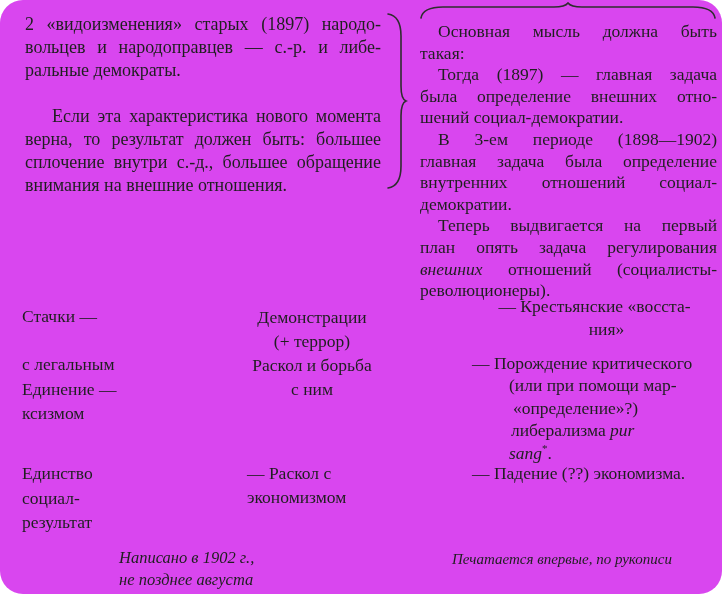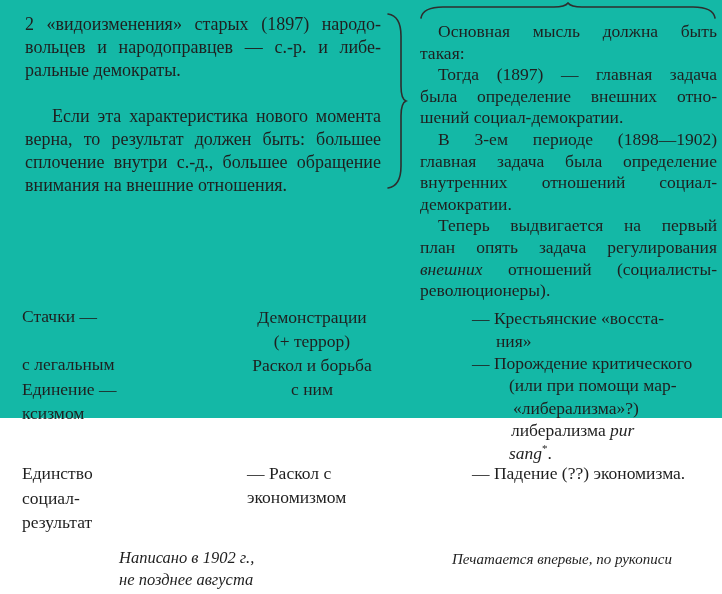--- a/index.html
+++ b/index.html
@@ -1,22 +1,23 @@
 <!DOCTYPE html>
 <html><head>
 <meta charset="utf-8">
 <style>
   html, body { margin: 0; padding: 0; }
   body { width: 722px; height: 594px; overflow: hidden; }
   #page {
     position: relative;
-    width: 722px; height: 418px;
-    background: #14b8a6;
+    width: 722px; height: 594px;
+    background: #d946ef;
     color: #1f1f1f;
     font-family: "Liberation Serif", "DejaVu Serif", serif;
+    border-radius: 23px;
   }
   .abs { position: absolute; }
   .line { white-space: nowrap; }
   .jfull { text-align: justify; text-align-last: justify; white-space: normal; }
   .ind27 { text-indent: 27px; }
   .ind18 { text-indent: 18px; }
   .it { font-style: italic; }
   sup { font-size: 11px; vertical-align: super; line-height: 0; }
 
   #left-block { left: 25px; top: 13px; width: 356px; font-size: 18px; line-height: 23px; }
@@ -27,21 +28,21 @@
 
   #right-block { left: 420px; top: 21px; width: 297px; font-size: 17.5px; line-height: 21.6px; }
 
   .tbl { font-size: 17.5px; }
   #col1-row1 { left: 22px; top: 306px; }
   #col1-row2 { left: 22px; top: 352px; line-height: 24.5px; }
   #col1-row3 { left: 22px; top: 461px; line-height: 24.5px; }
   #col2-row1 { left: 237px; top: 306px; width: 150px; text-align: center; line-height: 23.5px; }
   #col2-row2 { left: 237px; top: 353px; width: 150px; text-align: center; line-height: 24px; }
   #col2-row3 { left: 247px; top: 461px; line-height: 24px; }
-  #col3-row1 { left: 472px; top: 307px; line-height: 22.5px; width: 245px; }
+  #col3-row1 { left: 472px; top: 295px; line-height: 22.5px; width: 245px; text-align: center; }
   #col3-row1 .cont { padding-left: 24px; }
   #col3-row2 { left: 472px; top: 352px; line-height: 22.4px; width: 250px; }
   .pad37 { padding-left: 37px; }
   .pad41 { padding-left: 41px; }
   .pad39 { padding-left: 39px; }
   #col3-row3 { left: 472px; top: 463px; }
 
   #footer-written { left: 119px; top: 547px; font-style: italic; font-size: 16.5px; line-height: 22px; }
   #footer-published { left: 452px; top: 551px; font-style: italic; font-size: 15px; }
 
@@ -124,21 +125,21 @@
   </div>
 
   <div id="col3-row1" class="abs tbl">
     <div class="line">— Крестьянские «восста-</div>
     <div class="line cont">ния»</div>
   </div>
 
   <div id="col3-row2" class="abs tbl">
     <div class="line">— Порождение критического</div>
     <div class="line pad37">(или при помощи мар-</div>
-    <div class="line pad41">«либерализма»?)</div>
+    <div class="line pad41">«определение»?)</div>
     <div class="line pad39">
       <span>либерализма </span><span class="it">pur</span>
     </div>
     <div class="line pad37">
       <span class="it">sang</span><sup>*</sup><span>.</span>
     </div>
   </div>
 
   <div id="col3-row3" class="abs tbl line">— Падение (??) экономизма.</div>
 

